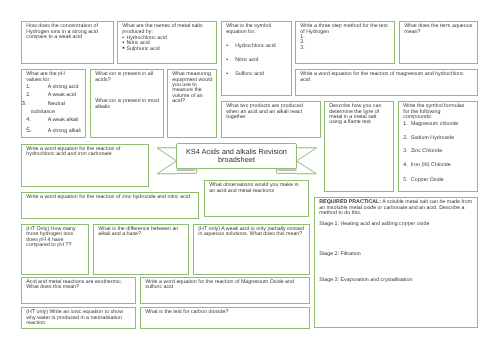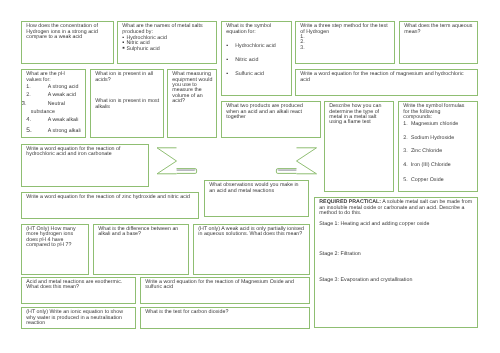--- a/index.html
+++ b/index.html
@@ -123,20 +123,23 @@
     <path d="M26.5,9.8 L7,9.8 L26.5,23 L7,35.8 L26.5,35.8" fill="none" stroke="#8fbe72" stroke-width="1"></path>
 
     <path d="M146.5,9.8 L166.5,9.8 L146.5,23 L166.5,35.8 L146.5,35.8" fill="none" stroke="#8fbe72" stroke-width="1"></path>
 
     <path d="M26.5,30.6 L45.2,30.6 Q46.6,30.6 46.6,32 L46.6,34.1 Q46.6,35.4 45.2,35.4 L26.5,35.4" fill="#ffffff" stroke="#8fbe72" stroke-width="1"></path>
     <path d="M26.6,31.2 L45.0,31.2 Q45.9,31.3 45.6,32.1 Q45.2,32.9 44.0,32.9 L26.6,32.9 Z" fill="#b9b9c0"></path>
 
     <path d="M146.5,30.6 L127.8,30.6 Q126.4,30.6 126.4,32 L126.4,34.1 Q126.4,35.4 127.8,35.4 L146.5,35.4" fill="#ffffff" stroke="#8fbe72" stroke-width="1"></path>
     <path d="M146.4,31.2 L128.0,31.2 Q127.1,31.3 127.4,32.1 Q127.8,32.9 129.0,32.9 L146.4,32.9 Z" fill="#b9b9c0"></path>
   </svg>
+  <div class="banner" style="left:176.3px;top:143px;width:120.3px;height:26px;">
+    <span>KS4 Acids and alkalis Revision broadsheet</span>
+  </div>
 
   <div class="box" style="left:21px;top:192px;width:178px;height:27.3px;">
     <div class="tx">Write a word equation for the reaction of zinc hydroxide and nitric acid</div>
   </div>
 
   <div class="box" style="left:204px;top:180px;width:105px;height:37.3px;">
     <div class="tx">What observations would you make in an acid and metal reactions</div>
   </div>
 
   <div class="box" style="left:314px;top:197px;width:164px;height:131px;">

